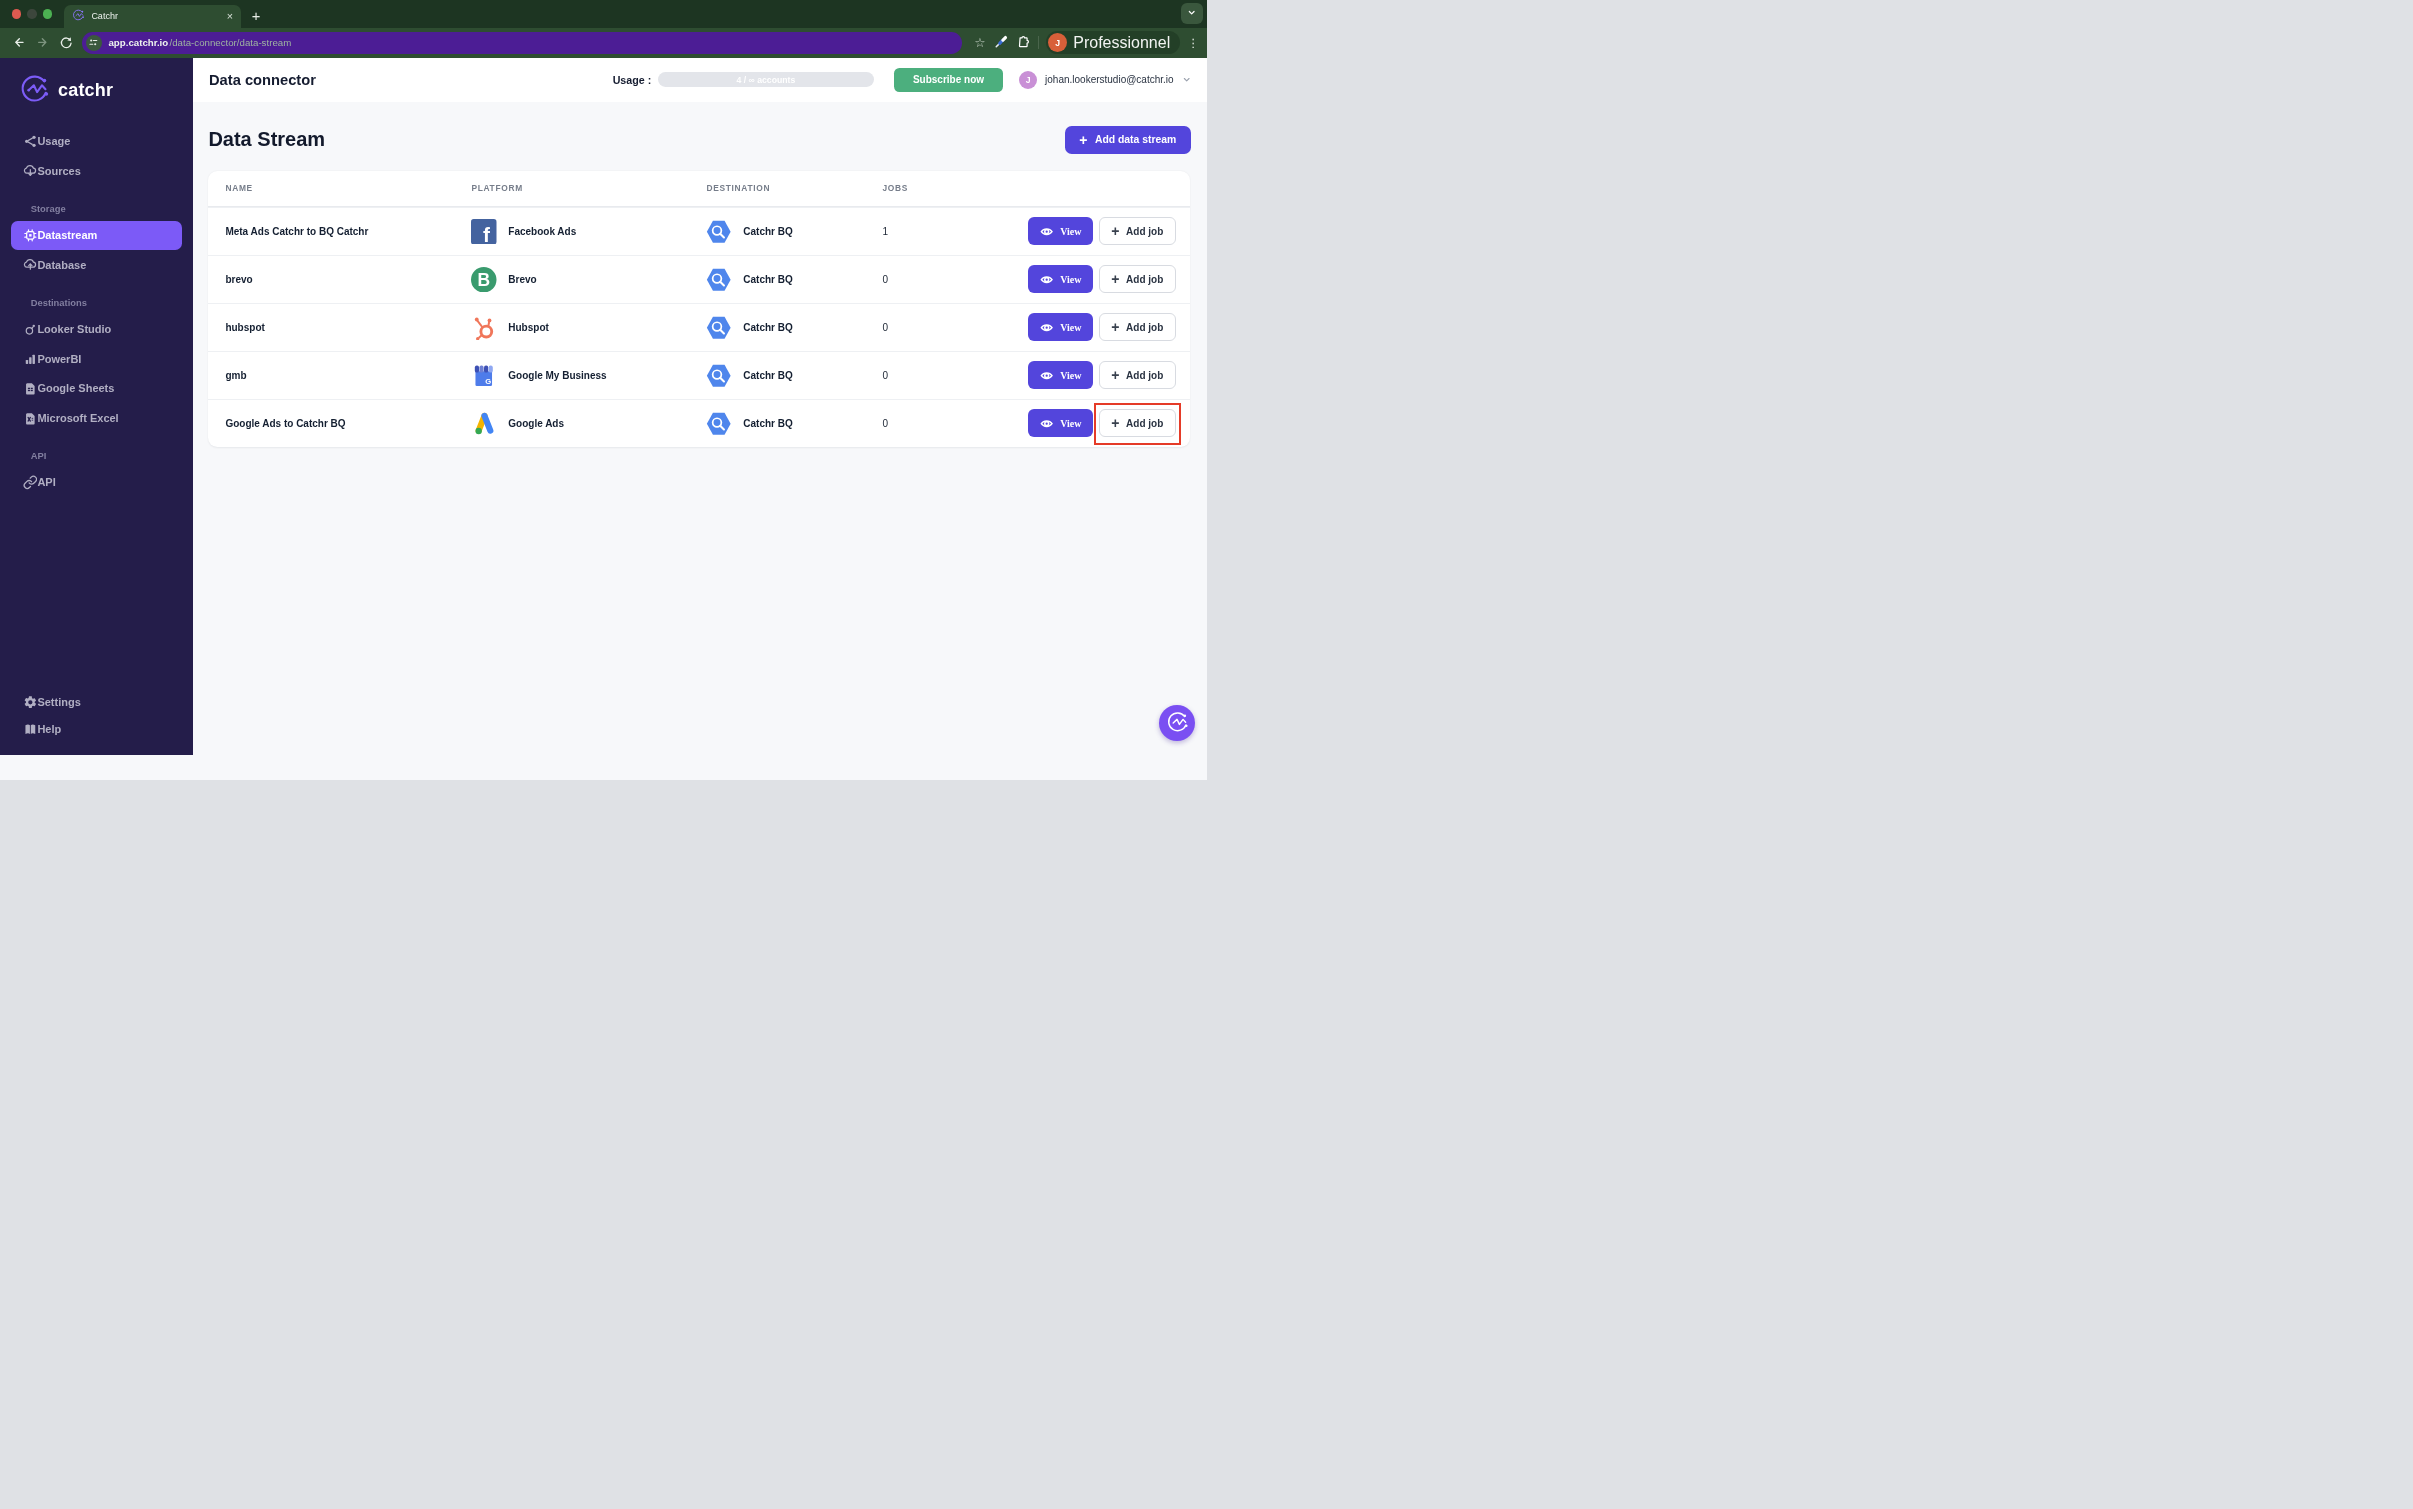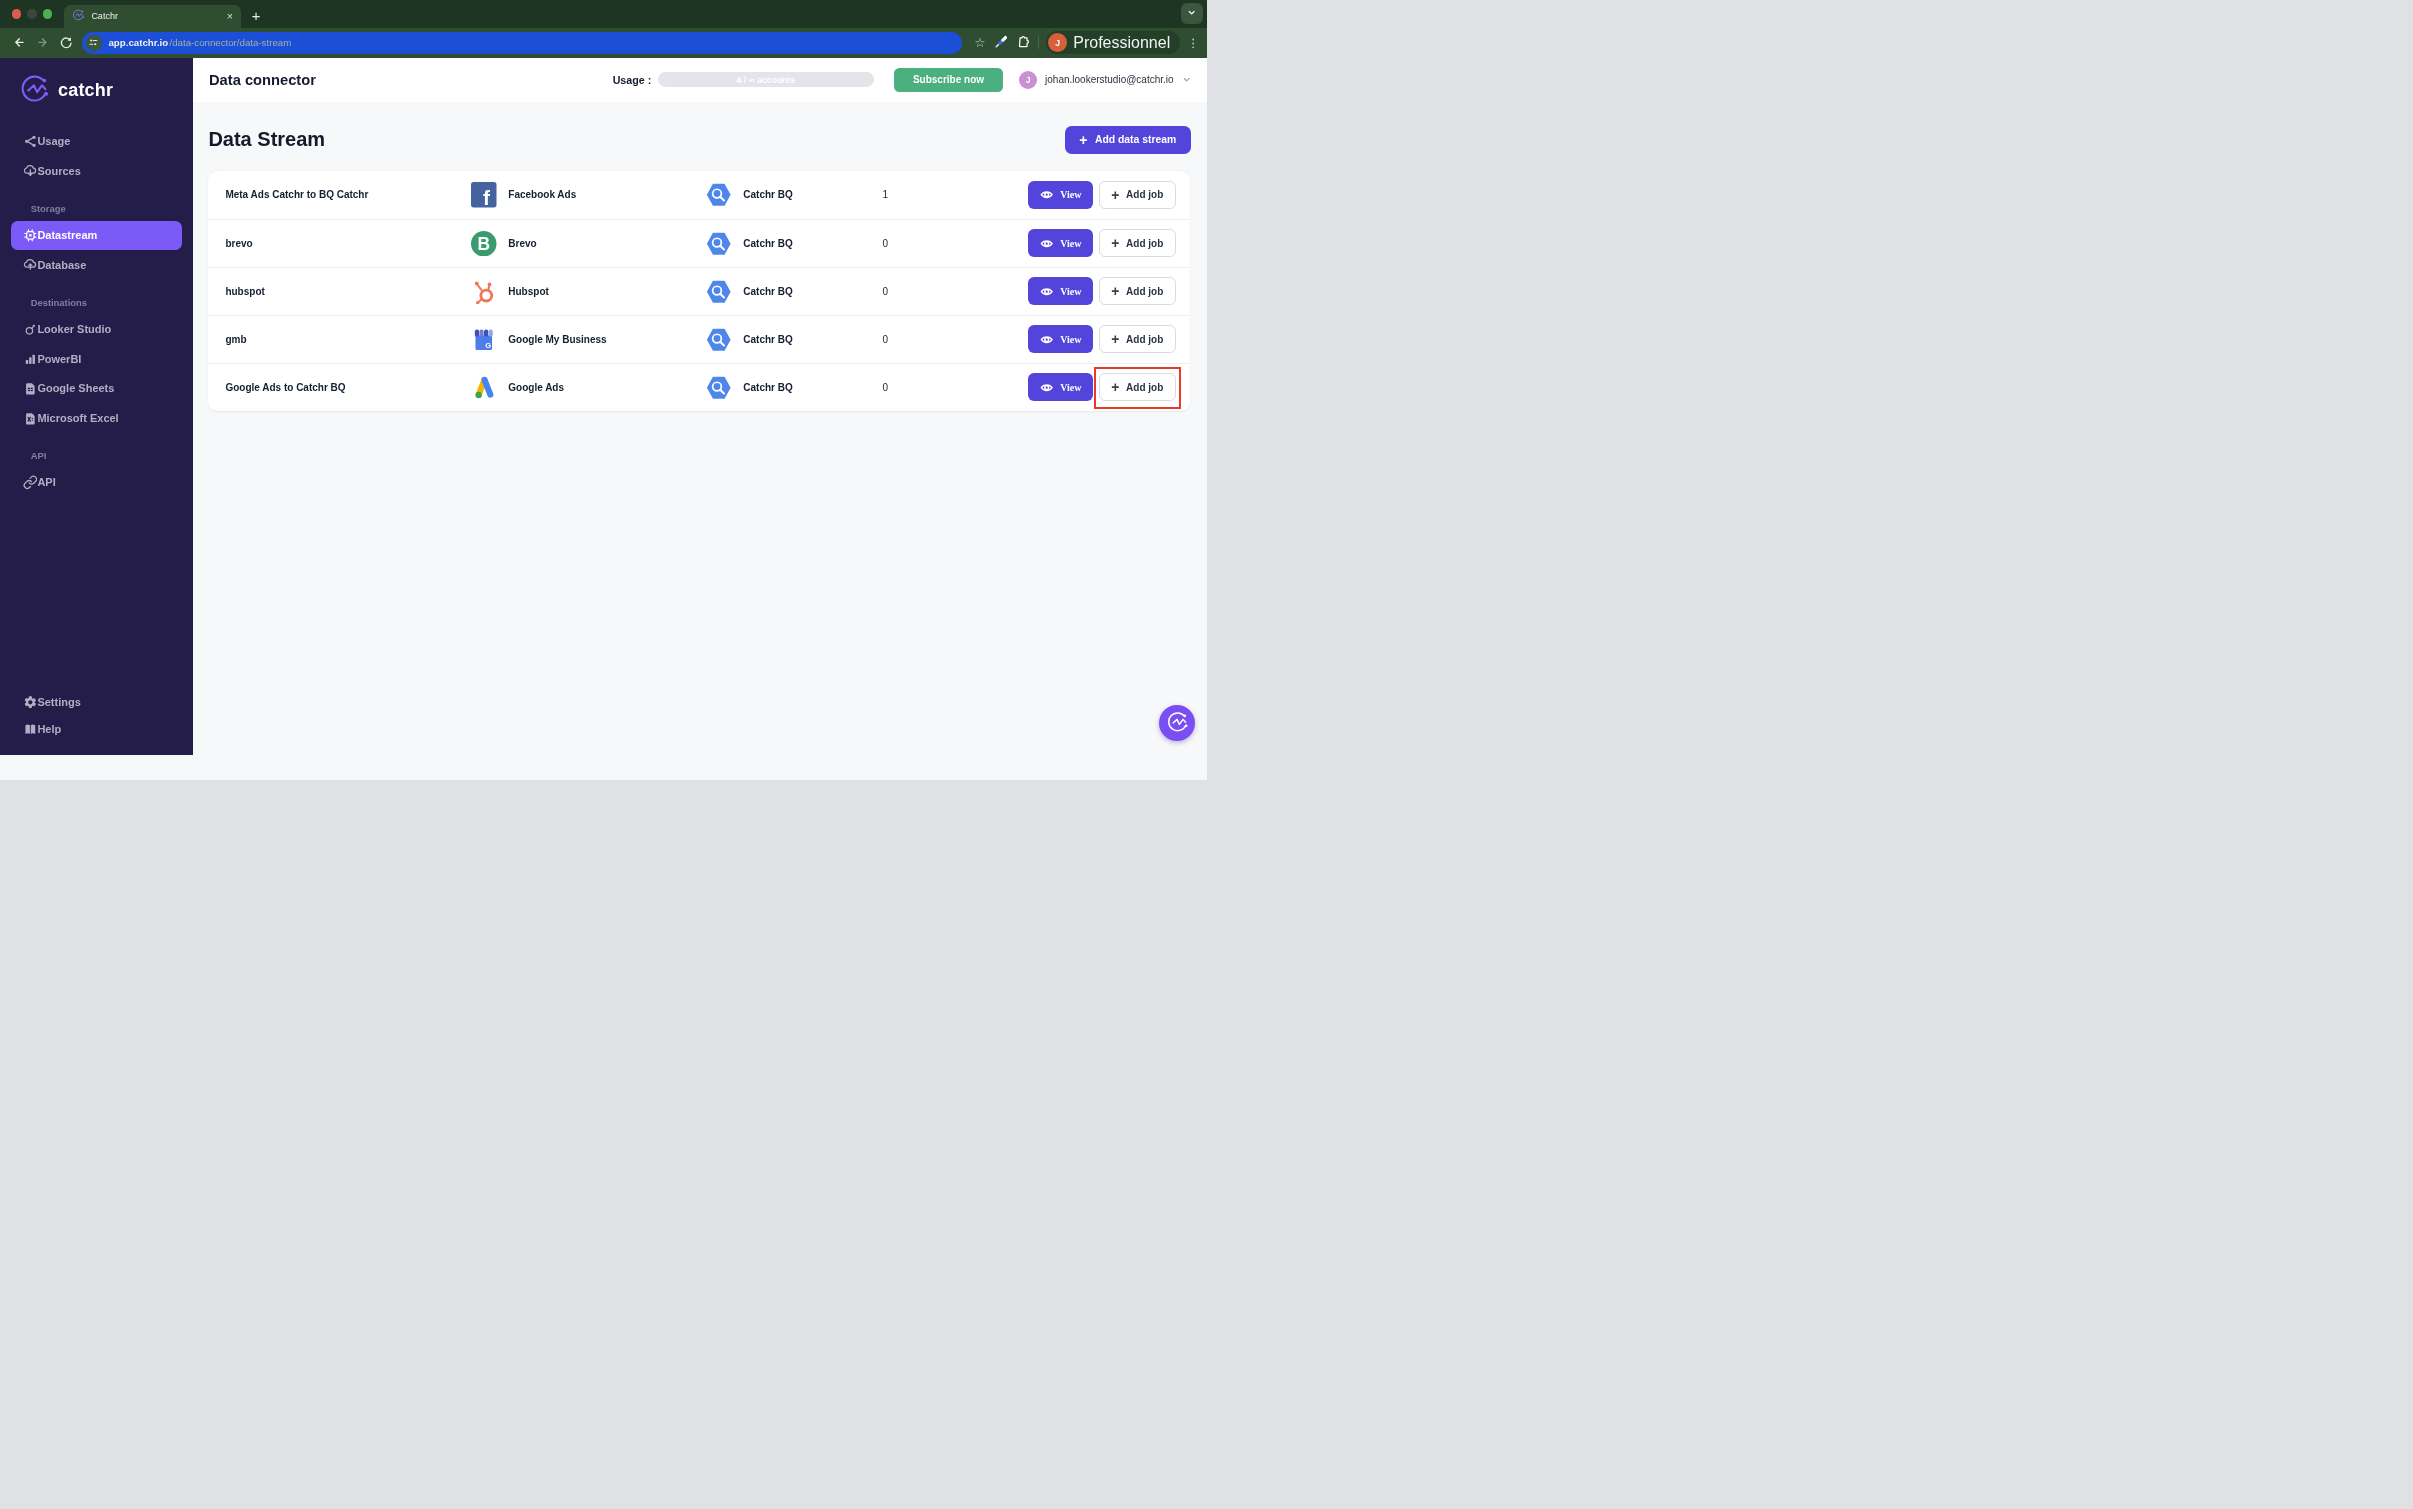--- a/index.html
+++ b/index.html
@@ -14,21 +14,21 @@
   .tab{margin-left:64px;width:177px;height:23.5px;background:#2e4d31;border-radius:6.7px 6.7px 0 0;
        display:flex;align-items:center;gap:6.7px;padding:0 8px;}
   .tab-title{color:#eef2ee;font-size:9px;flex:1;}
   .tab-close{color:#d7e0d7;font-size:10.7px;line-height:1;}
   .newtab{height:23.5px;display:flex;align-items:center;margin-left:10.7px;color:#e8eee8;font-size:14.7px;font-weight:400;}
   .chev-btn{position:absolute;right:4px;top:2.7px;width:22px;height:21px;background:#3a573d;border-radius:6px;
             display:grid;place-items:center;color:#fff;}
   .toolbar{height:29.5px;background:#2e4d31;display:flex;align-items:center;padding:0 8px;}
   .nav-ico{width:23px;height:23px;display:grid;place-items:center;color:#e9efe9;}
   .nav-ico.dim{color:#7d947f;}
-  .urlbar{flex:1;height:21.5px;background:#1d4ed8;border-radius:10.7px;display:flex;align-items:center;
+  .urlbar{flex:1;height:21.5px;background:#4c1d95;border-radius:10.7px;display:flex;align-items:center;
           gap:6.7px;padding:0 4px 0 3.4px;margin:0 12px 0 5.4px;}
   .tune-wrap{width:16px;height:16px;border-radius:50%;background:#3b583e;display:grid;place-items:center;color:#e6ece6;}
   .url-host{color:#eef3ee;font-size:9.7px;font-weight:600;}
   .url-path{color:#9fb4a1;font-size:9.7px;margin-left:-5.4px;}
   .chrome-right{display:flex;align-items:center;gap:8px;}
   .star{color:#c2cfc3;font-size:12.7px;}
   .sep{width:0.7px;height:13.4px;background:#4a654c;}
   .profile-pill{height:23px;border-radius:11.4px;background:#233f27;display:flex;align-items:center;gap:6px;
                 padding:2px 9.4px 2px 2px;}
   .profile-av{width:19px;height:19px;border-radius:50%;background:#d85f39;color:#fff;font-size:8.7px;font-weight:700;
@@ -354,20 +354,27 @@
       <div class="content">
         <div class="page-head">
           <h1 class="page-title">Data Stream</h1>
           <button class="btn-addstream">
             <span class="plus-glyph">+</span>
             <span>Add data stream</span>
           </button>
         </div>
 
         <div class="card">
+          <div class="trow thead">
+            <span class="th">NAME</span>
+            <span class="th">PLATFORM</span>
+            <span class="th">DESTINATION</span>
+            <span class="th">JOBS</span>
+            <span></span>
+          </div>
 
           <div class="trow row">
             <span class="cell-name">Meta Ads Catchr to BQ Catchr</span>
             <span class="plat">
               <span class="plat-ico">
                 <svg width="25.5" height="25.5" viewBox="0 0 38 38" style="font-size:15px">
                     <rect width="38" height="38" rx="4" fill="#44639f"></rect>
                     <text x="23" y="35" font-size="31" font-weight="bold" fill="#fff" text-anchor="middle" font-family="Liberation Sans, sans-serif">f</text>
                   </svg>
               </span>

